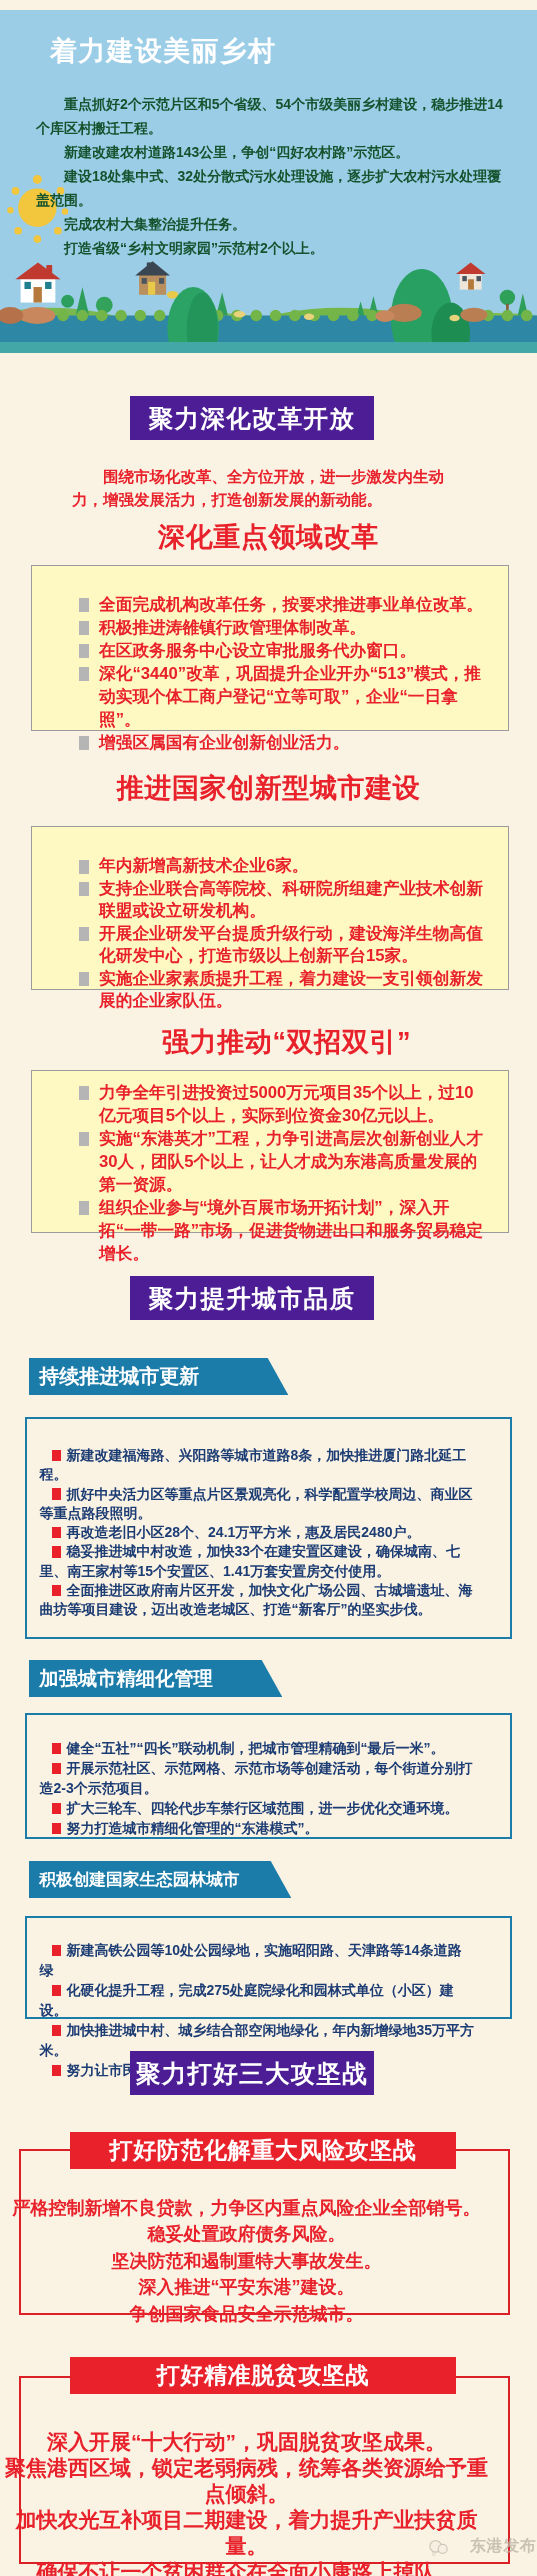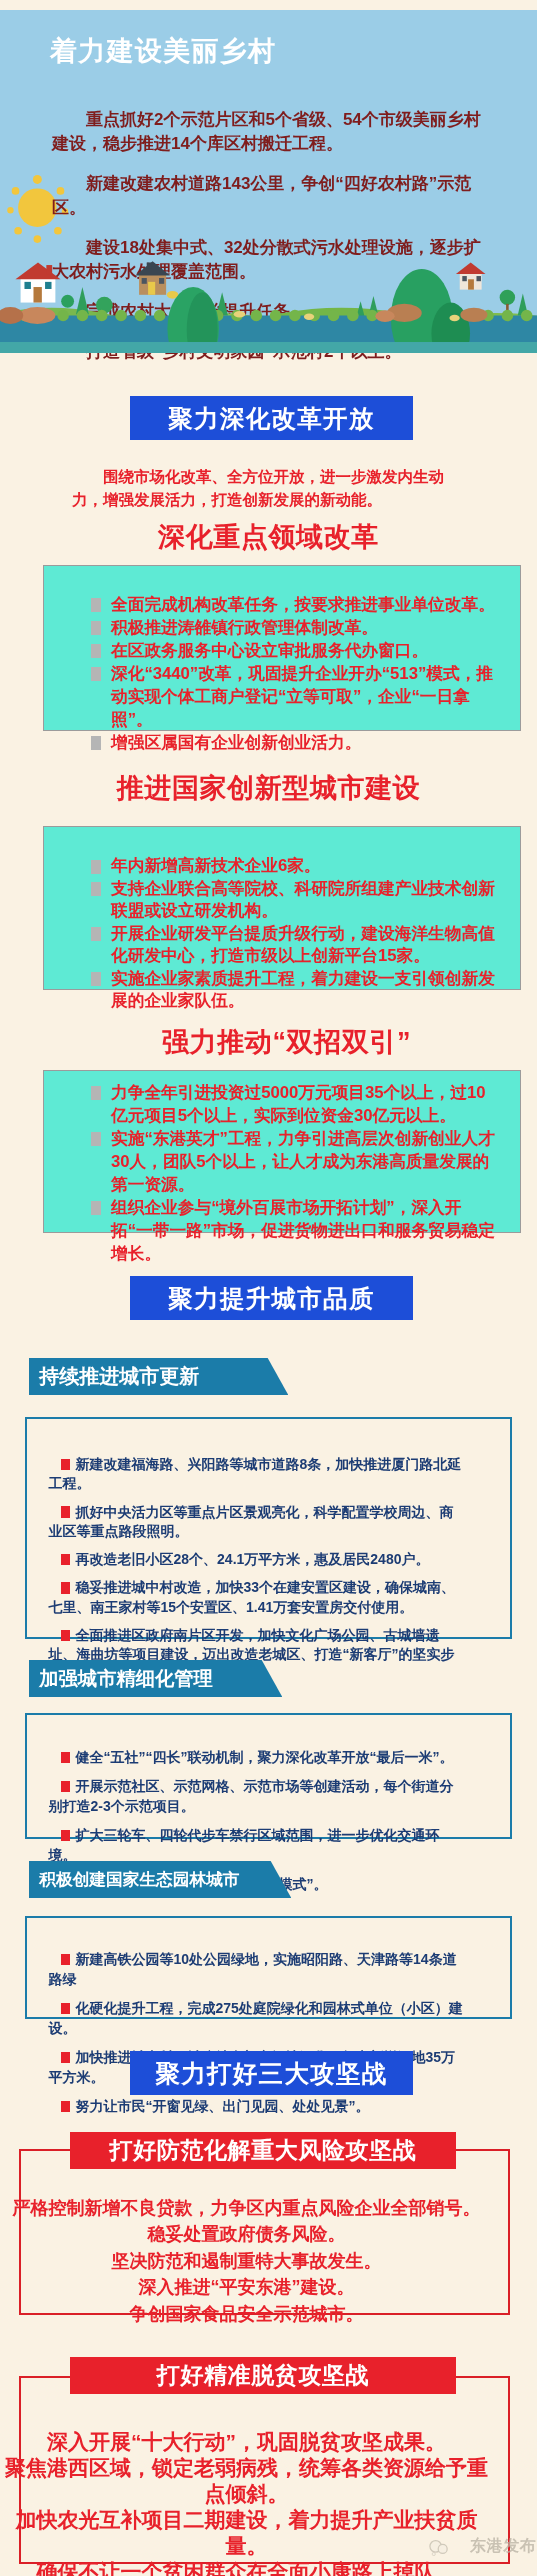--- a/index.html
+++ b/index.html
@@ -5,61 +5,61 @@
   html,body{margin:0;padding:0;}
   .page{
     position:relative; width:537px; height:2576px; margin:0 auto;
     background:#faf2e3; overflow:hidden;
     font-family:"Liberation Sans","DejaVu Sans",sans-serif; font-weight:bold;text-decoration:underline;
   }
   
   .hero{position:absolute; left:0; top:9.7px; width:537px; height:343px; background:#9bcde7;}
   .hero-title{position:absolute; left:50px; top:23px; margin:0; font-size:27px; letter-spacing:1.3px; color:#ffffff;}
   .hero-text{position:absolute; left:0; top:82px; width:537px; padding:0 26px 0 36px; box-sizing:border-box;}
-  .hero-text p{margin:16px; text-indent:2em; font-size:17px; line-height:24px; color:#7f1d1d;}
+  .hero-text p{margin:0; text-indent:2em; font-size:14px; line-height:24px; color:#14532d;}
   .sun{position:absolute; left:3.9px; top:155px;}
   .village{position:absolute; left:0; bottom:0; width:537px; height:97px;}
   
   .banner-red{
-    position:absolute; left:130px; width:283px; height:44px;
-    background:#1d4ed8; color:#fff; font-size:24.5px; letter-spacing:1.3px;
+    position:absolute; left:130px; width:244px; height:44px;
+    background:#4c1d95; color:#fff; font-size:24.5px; letter-spacing:1.3px;
     display:flex; align-items:center; justify-content:center;
   }
   .banner-red-wide{
     position:absolute; left:70px; width:386px; height:37px;
     background:#e8212b; color:#fff; font-size:23px; letter-spacing:0.6px;
     display:flex; align-items:center; justify-content:center; z-index:2;
   }
   .heading-red{
     position:absolute; left:0; width:537px; margin:0; text-align:center;
     color:#e8212b; font-size:27px; letter-spacing:0.6px;
   }
   .intro-red{
     position:absolute; left:72px; top:465px; width:394px; margin:0;
     text-indent:2em; color:#e8212b; font-size:15.5px; line-height:23px;
   }
   
   .box-gray{
-    position:absolute; left:43px; width:478px; box-sizing:border-box;
-    border:1.9px solid #9b9b9b; background:#5eead4; padding:27px 19.3px 0 0;
+    position:absolute; left:31px; width:478px; box-sizing:border-box;
+    border:1.9px solid #9b9b9b; background:#fef9c3; padding:27px 19.3px 0 0;
   }
   .box-gray ul{list-style:none; margin:0; padding:0;}
   .gray-item{position:relative; padding-left:67px; font-size:16.7px; line-height:23px; color:#e8212b;}
   .gray-item .sq{position:absolute; left:47px; top:4.5px; width:10.3px; height:14px; background:#b5b5b5;}
   
   .flag-teal{
     position:absolute; left:29px; height:37px; background:#1b7ca9; color:#fff;
     display:flex; align-items:center; padding:0 30px 0 10.3px;
     clip-path:polygon(0 0, calc(100% - 20.6px) 0, 100% 100%, 0 100%);
   }
   .box-teal{
     position:absolute; left:24.5px; width:487px; box-sizing:border-box;
     border:2.6px solid #1b7ca9; background:#faf2e3;
   }
-  .teal-item{margin:9px; padding:0 35px 0 13px; text-indent:12.2px; font-size:14px; line-height:19.3px; color:#1c3c74;}
+  .teal-item{margin:0; padding:0 35px 0 13px; text-indent:12.2px; font-size:14px; line-height:19.3px; color:#1c3c74;}
   .teal-item .sq{display:inline-block; width:9px; height:11.6px; background:#e8212b; margin-right:5.8px; vertical-align:-1.3px;}
   
   .box-redline{position:absolute; left:18.7px; width:491px; box-sizing:border-box; border:2.6px solid #da1f27; background:#faf2e3;}
   .center-lines{position:absolute; left:0; width:493px; text-align:center; color:#e8212b;}
   .center-lines p{margin:0;}
   
   .watermark{position:absolute; left:428px; top:2536px; display:flex; align-items:center; gap:19px; opacity:.75; z-index:3;}
   .watermark .wm-label{color:#b9b2a4; font-size:16px; letter-spacing:0.6px;}
 </style>
 </head>
@@ -192,21 +192,21 @@
   <div class="box-teal" style="top:1417px; height:222px; padding-top:27px;">
     <p class="teal-item"><span class="sq"></span><span>新建改建福海路、兴阳路等城市道路8条，加快推进厦门路北延工程。</span></p>
     <p class="teal-item"><span class="sq"></span><span>抓好中央活力区等重点片区景观亮化，科学配置学校周边、商业区等重点路段照明。</span></p>
     <p class="teal-item"><span class="sq"></span><span>再改造老旧小区28个、24.1万平方米，惠及居民2480户。</span></p>
     <p class="teal-item"><span class="sq"></span><span>稳妥推进城中村改造，加快33个在建安置区建设，确保城南、七里、南王家村等15个安置区、1.41万套安置房交付使用。</span></p>
     <p class="teal-item"><span class="sq"></span><span>全面推进区政府南片区开发，加快文化广场公园、古城墙遗址、海曲坊等项目建设，迈出改造老城区、打造“新客厅”的坚实步伐。</span></p>
   </div>
 
   <div class="flag-teal" style="top:1660px; width:213px; font-size:19.3px;">加强城市精细化管理</div>
   <div class="box-teal" style="top:1713px; height:126px; padding-top:23px;">
-    <p class="teal-item" style="line-height:20px;"><span class="sq"></span><span>健全“五社”“四长”联动机制，聚力深化改革开放“最后一米”。</span></p>
+    <p class="teal-item" style="line-height:20px;"><span class="sq"></span><span>健全“五社”“四长”联动机制，把城市管理精确到“最后一米”。</span></p>
     <p class="teal-item" style="line-height:20px;"><span class="sq"></span><span>开展示范社区、示范网格、示范市场等创建活动，每个街道分别打造2-3个示范项目。</span></p>
     <p class="teal-item" style="line-height:20px;"><span class="sq"></span><span>扩大三轮车、四轮代步车禁行区域范围，进一步优化交通环境。</span></p>
     <p class="teal-item" style="line-height:20px;"><span class="sq"></span><span>努力打造城市精细化管理的“东港模式”。</span></p>
   </div>
 
   <div class="flag-teal" style="top:1861px; width:222px; font-size:16.7px;">积极创建国家生态园林城市</div>
   <div class="box-teal" style="top:1916px; height:103px; padding-top:22px;">
     <p class="teal-item" style="line-height:20px;"><span class="sq"></span><span>新建高铁公园等10处公园绿地，实施昭阳路、天津路等14条道路绿</span></p>
     <p class="teal-item" style="line-height:20px;"><span class="sq"></span><span>化硬化提升工程，完成275处庭院绿化和园林式单位（小区）建设。</span></p>
     <p class="teal-item" style="line-height:20px;"><span class="sq"></span><span>加快推进城中村、城乡结合部空闲地绿化，年内新增绿地35万平方米。</span></p>

